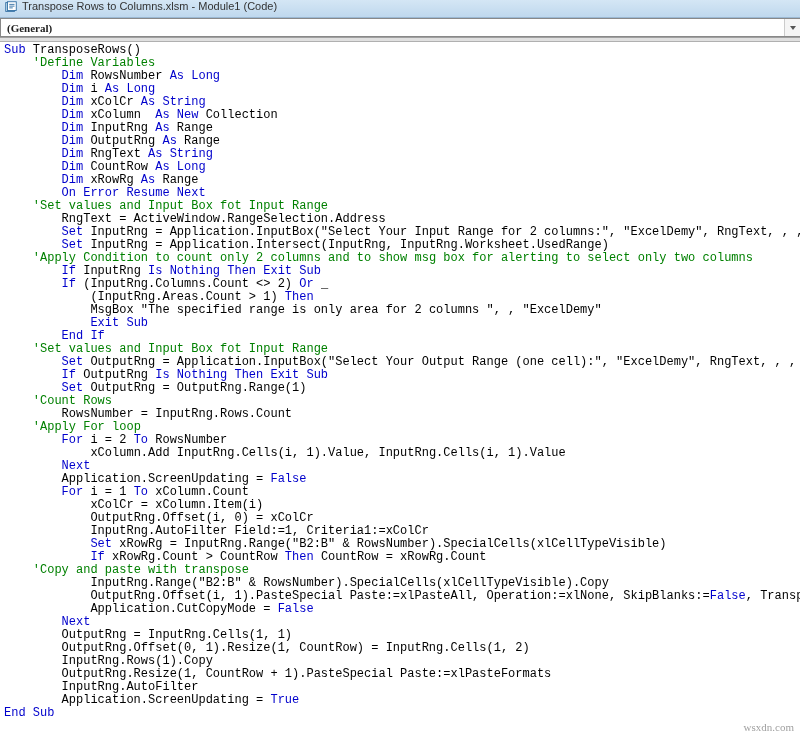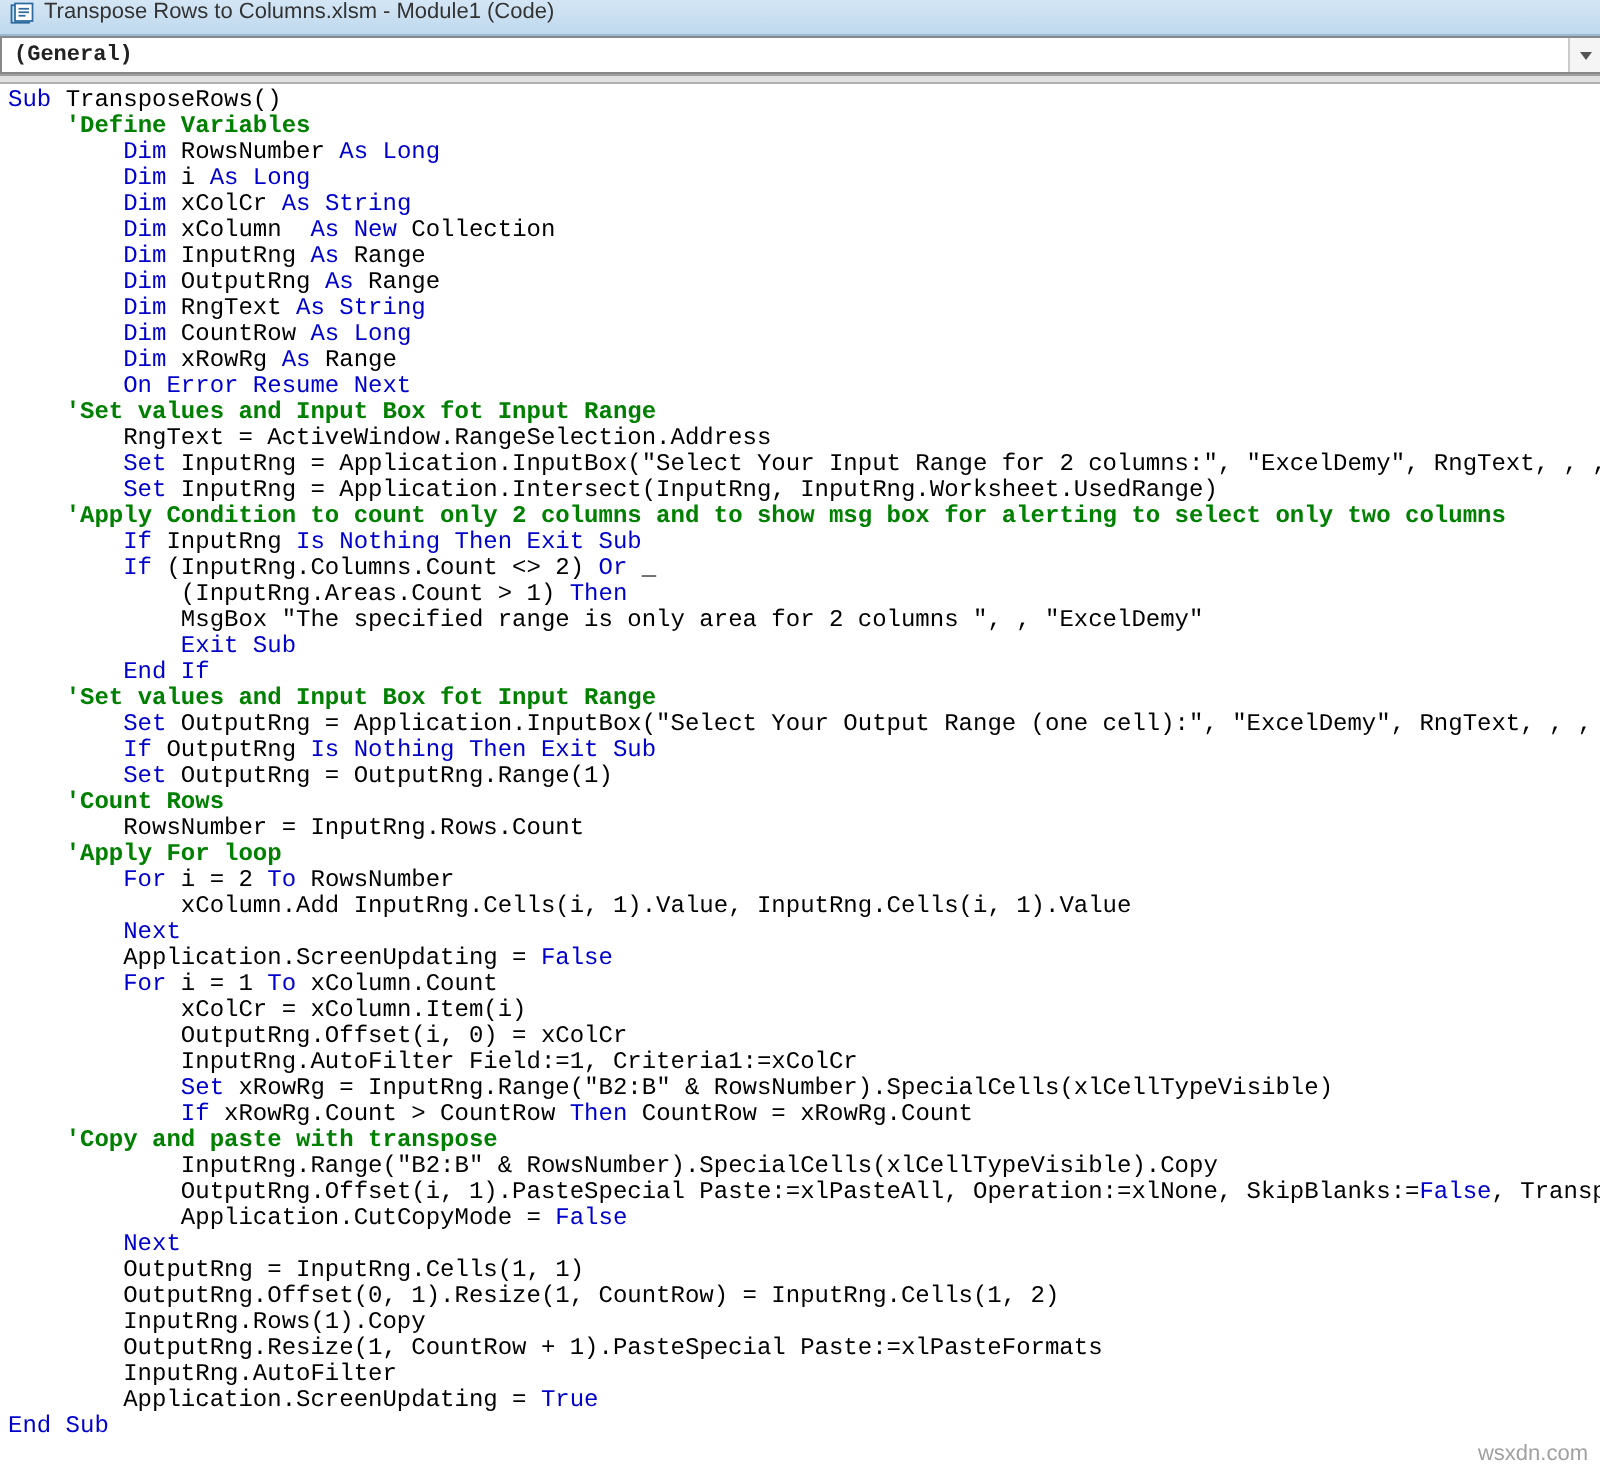--- a/index.html
+++ b/index.html
@@ -46,21 +46,21 @@
       position: relative;
       border: 1px solid #888;
       display: flex;
       align-items: center;
       background: #fff;
     }
     .dropdown-left {
       border-right: none;
     }
     .dropdown-text {
-      font-family: Liberation Mono, monospace;
+      font-family: Liberation Serif, serif;
       font-size: 11px;
       padding-left: 6px;
       font-weight: bold;
       color: #222;
     }
     .dropdown-arrow {
       position: absolute;
       right: 0;
       top: 0;
       width: 16px;
@@ -79,28 +79,28 @@
     .code-container {
       padding: 2px 4px;
       line-height: 13px;
       font-family: "Courier New", monospace;
       font-size: 12px;
       white-space: pre;
       overflow: hidden;
       position: relative;
     }
     .kw { color: #0000cc; }
-    .cm { color: #008000; font-weight: bold; }
+    .cm { color: #008000; }
     .txt { color: #000; }
     .line { display: block; white-space: pre; }
     .watermark {
       position: absolute;
       bottom: 2px;
       right: 6px;
-      font-family: Liberation Sans, sans-serif;
+      font-family: Liberation Serif, serif;
       font-size: 11px;
       color: #888;
       opacity: 0.8;
       margin-top: 30px;
     }
   </style>
 </head>
 <body>
 
 <div class="title-bar">

